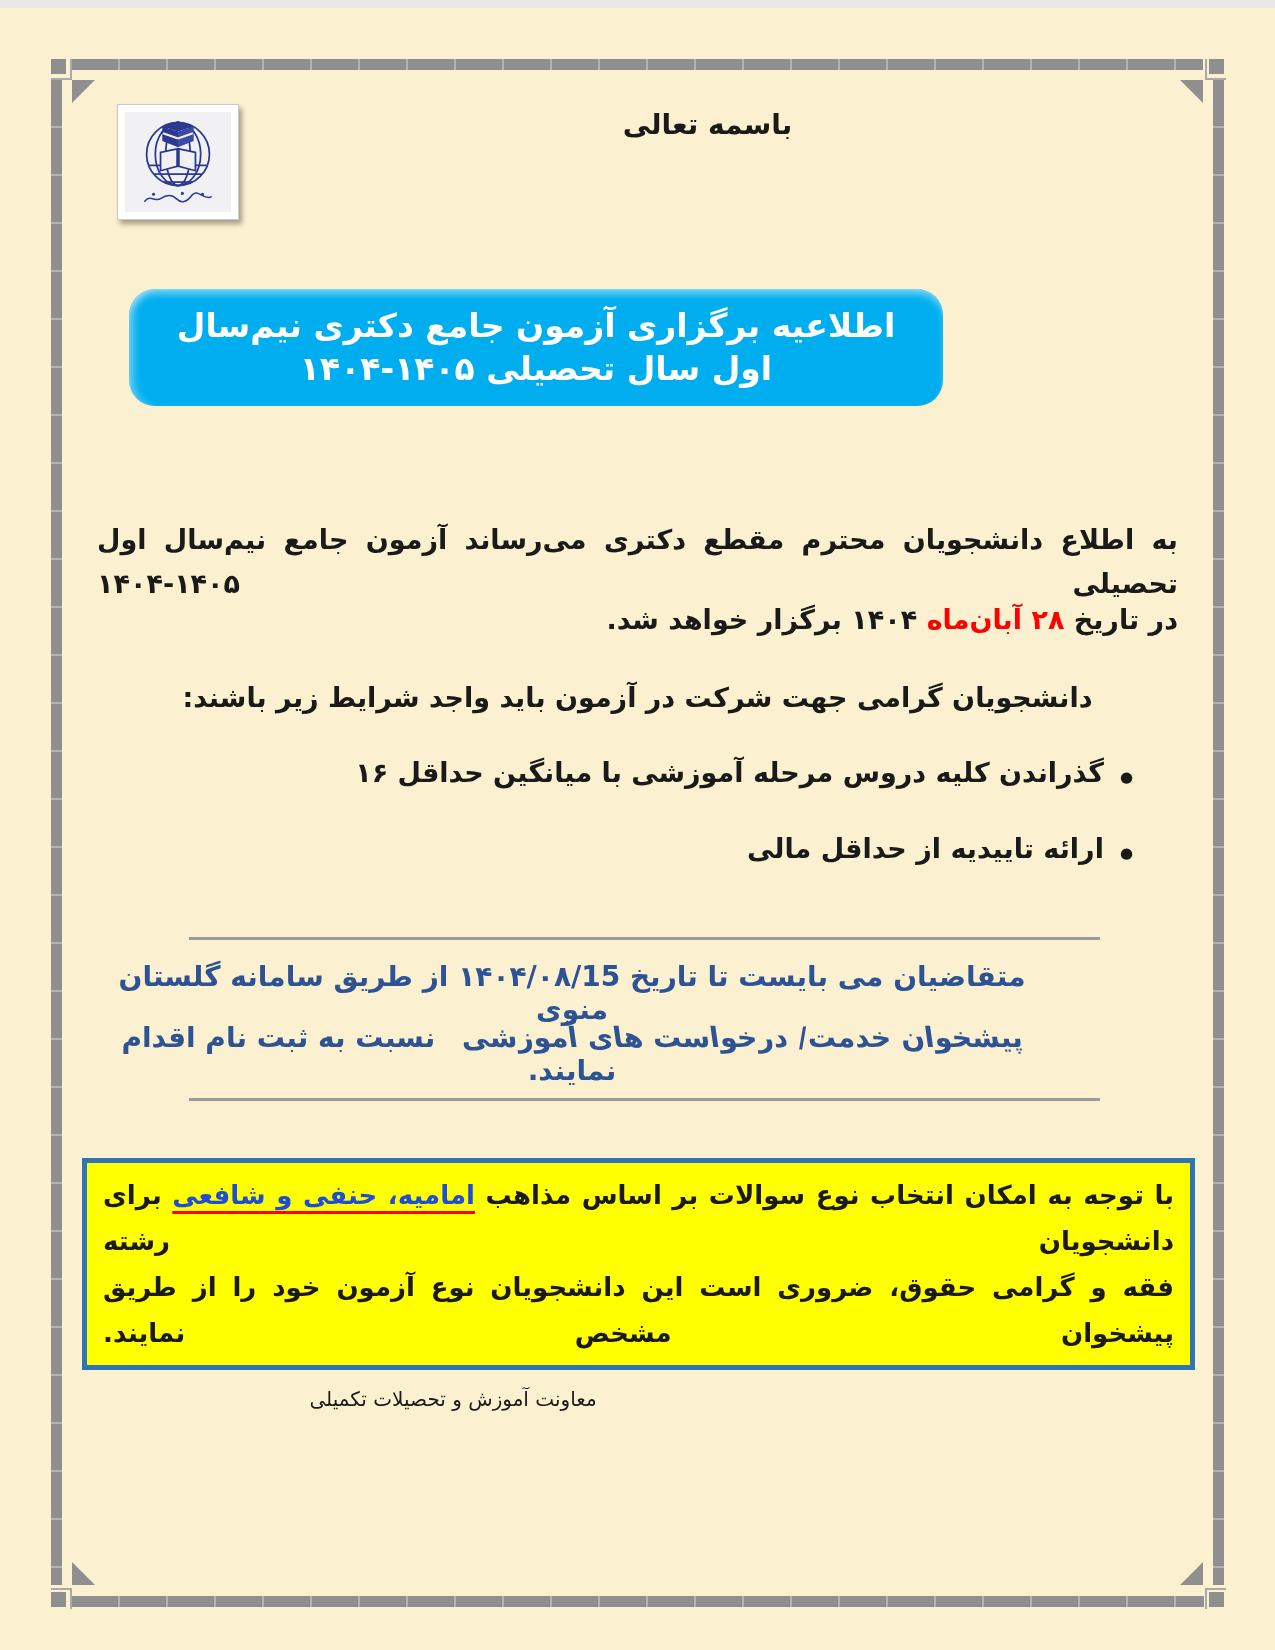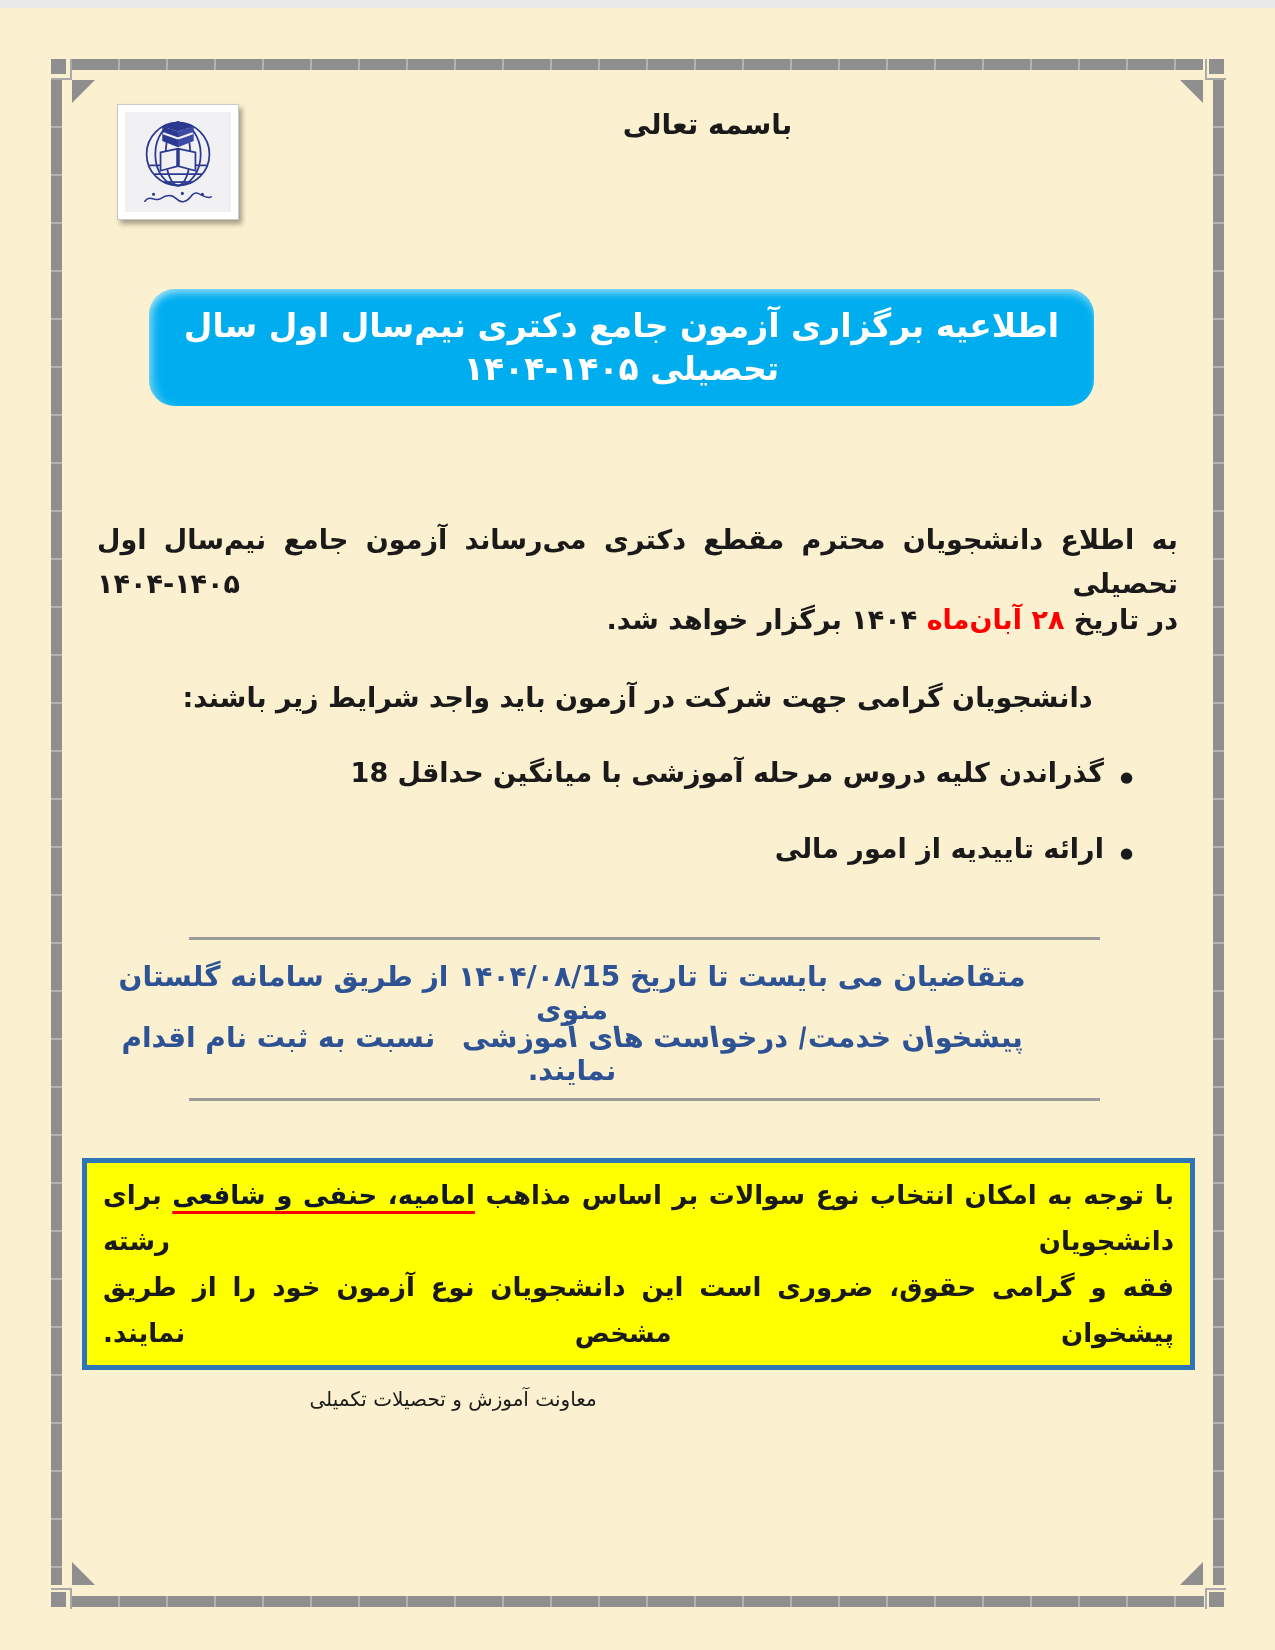--- a/index.html
+++ b/index.html
@@ -47,21 +47,21 @@
   .logo-inner{width:106px;height:100px;background:#f1f1f3;display:flex;align-items:center;justify-content:center;}
 
   
   .bismillah{
     position:absolute;left:237px;right:97px;top:100px;
     text-align:center;font-size:28px;font-weight:bold;
   }
 
   
   .banner{
-    position:absolute;left:149px;top:281px;width:945px;height:117px;
+    position:absolute;left:129px;top:281px;width:814px;height:117px;
     background:#00AEEF;border-radius:26px;
     box-shadow:inset 0 7px 9px -3px rgba(255,255,255,.55), inset 10px 0 10px -6px rgba(255,255,255,.4);
     display:flex;align-items:center;justify-content:center;
     padding:0 28px;box-sizing:border-box;
   }
   .banner-title{color:#ffffff;font-size:33px;font-weight:bold;text-align:center;line-height:1.3;}
 
   
   .para{position:absolute;left:97px;right:97px;font-size:27px;font-weight:bold;line-height:44px;}
   .p1{top:510px;text-align:justify;text-align-last:justify;}
@@ -83,21 +83,21 @@
   .reg-line2{top:1013px;font-size:28px;}
   .reg-italic{display:inline-block;transform:skewX(8deg);margin-left:26px;}
 
   
   .notice{
     position:absolute;left:82px;top:1150px;width:1113px;box-sizing:border-box;
     background:#FFFF00;border:5px solid #2E75B6;
     padding:9px 16px;
   }
   .notice-line{font-size:26px;font-weight:bold;line-height:46px;text-align:justify;text-align-last:justify;}
-  .notice-highlight{color:#0f172a;text-decoration:underline;text-decoration-color:#FF0000;text-decoration-thickness:3px;text-underline-offset:7px;}
+  .notice-highlight{color:#1d4ed8;text-decoration:underline;text-decoration-color:#FF0000;text-decoration-thickness:3px;text-underline-offset:7px;}
 
   
   .footer-sign{
     position:absolute;left:213px;top:1368px;width:480px;
     text-align:center;font-size:20px;font-weight:normal;line-height:46px;
   }
 </style>
 </head>
 <body>
 
@@ -167,25 +167,25 @@
 
   <div class="para p2">
     <span>در تاریخ </span><span class="red-text">۲۸ آبان‌ماه</span><span> ۱۴۰۴ برگزار خواهد شد.</span>
   </div>
 
   <div class="para p3">دانشجویان گرامی جهت شرکت در آزمون باید واجد شرایط زیر باشند:</div>
 
   <div class="bullets">
     <div class="bullet-row">
       <span class="bullet-dot">●</span>
-      <span>گذراندن کلیه دروس مرحله آموزشی با میانگین حداقل 18</span>
+      <span>گذراندن کلیه دروس مرحله آموزشی با میانگین حداقل ۱۶</span>
     </div>
     <div class="bullet-row">
       <span class="bullet-dot">●</span>
-      <span>ارائه تاییدیه از امور مالی</span>
+      <span>ارائه تاییدیه از حداقل مالی</span>
     </div>
   </div>
 
   <div class="rule rule1"></div>
 
   <div class="reg reg-line1">متقاضیان می بایست تا تاریخ ۱۴۰۴/۰۸/15 از طریق سامانه گلستان منوی</div>
   <div class="reg reg-line2">
     <span class="reg-italic">پیشخوان خدمت/ درخواست های آموزشی</span><span>نسبت به ثبت نام اقدام نمایند.</span>
   </div>
 

